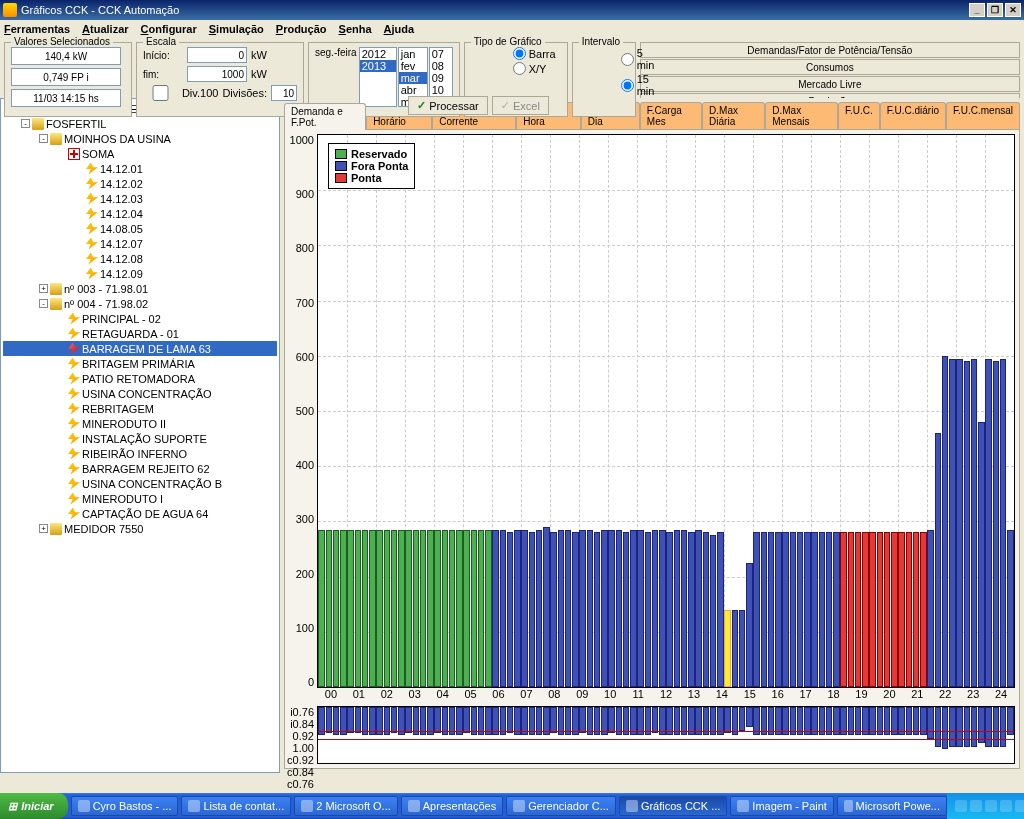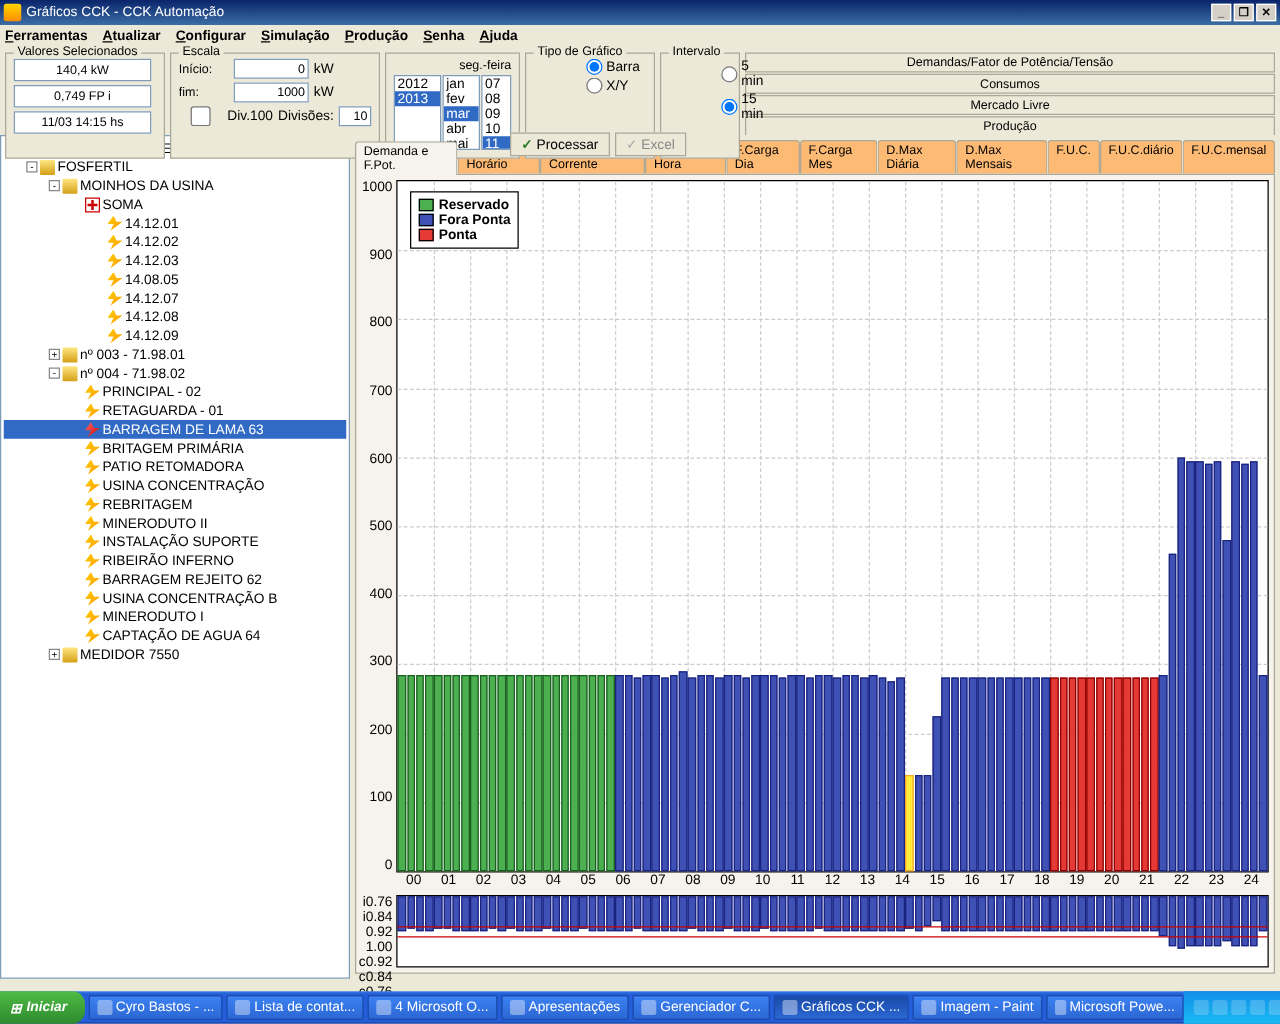--- a/index.html
+++ b/index.html
@@ -121,21 +121,21 @@
       <input value="1000" style="">
       <span>kW</span>
     </div>
     <div class="escala-row">
       <input type="checkbox" style="">
       <span>Div.100</span>
       <span>Divisões:</span>
       <input style="width: 26px;" value="10">
     </div>
   </div>
-  <div class="group" style="display:flex;flex-direction:column;align-items:flex-end;gap:2px">
+  <div class="group" style="display:flex;flex-direction:row;align-items:flex-start;gap:2px">
     <div style="font-size:10px">seg.-feira</div>
     <div style="display:flex;gap:1px">
       <div class="listbox" id="yearlist">
           <div>2012</div>
           <div class="sel">2013</div>
         </div>
       <div class="listbox" style="width:30px" id="monthlist">
           <div>jan</div>
           <div>fev</div>
           <div class="sel">mar</div>
@@ -222,20 +222,25 @@
       </div>
       <div class="tree-row d4">
         <span style="width: 9px;"></span>
         <span class="icon icon-bolt"></span>
         <span>14.12.02</span>
       </div>
       <div class="tree-row d4">
         <span style="width: 9px;"></span>
         <span class="icon icon-bolt"></span>
         <span>14.12.03</span>
+      </div>
+      <div class="tree-row d4">
+        <span style="width: 9px;"></span>
+        <span class="icon icon-bolt"></span>
+        <span>14.12.04</span>
       </div>
       <div class="tree-row d4">
         <span style="width: 9px;"></span>
         <span class="icon icon-bolt"></span>
         <span>14.08.05</span>
       </div>
       <div class="tree-row d4">
         <span style="width: 9px;"></span>
         <span class="icon icon-bolt"></span>
         <span>14.12.07</span>
@@ -665,21 +670,21 @@
       <div class="task">
         <span style="width: 12px; height: 12px; background: rgba(255, 255, 255, 0.4); border-radius: 2px;"></span>
         <span>Cyro Bastos - ...</span>
       </div>
       <div class="task">
         <span style="width: 12px; height: 12px; background: rgba(255, 255, 255, 0.4); border-radius: 2px;"></span>
         <span>Lista de contat...</span>
       </div>
       <div class="task">
         <span style="width: 12px; height: 12px; background: rgba(255, 255, 255, 0.4); border-radius: 2px;"></span>
-        <span>4 Microsoft O...</span>
+        <span>2 Microsoft O...</span>
       </div>
       <div class="task">
         <span style="width: 12px; height: 12px; background: rgba(255, 255, 255, 0.4); border-radius: 2px;"></span>
         <span>Apresentações</span>
       </div>
       <div class="task">
         <span style="width: 12px; height: 12px; background: rgba(255, 255, 255, 0.4); border-radius: 2px;"></span>
         <span>Gerenciador C...</span>
       </div>
       <div class="task active">

